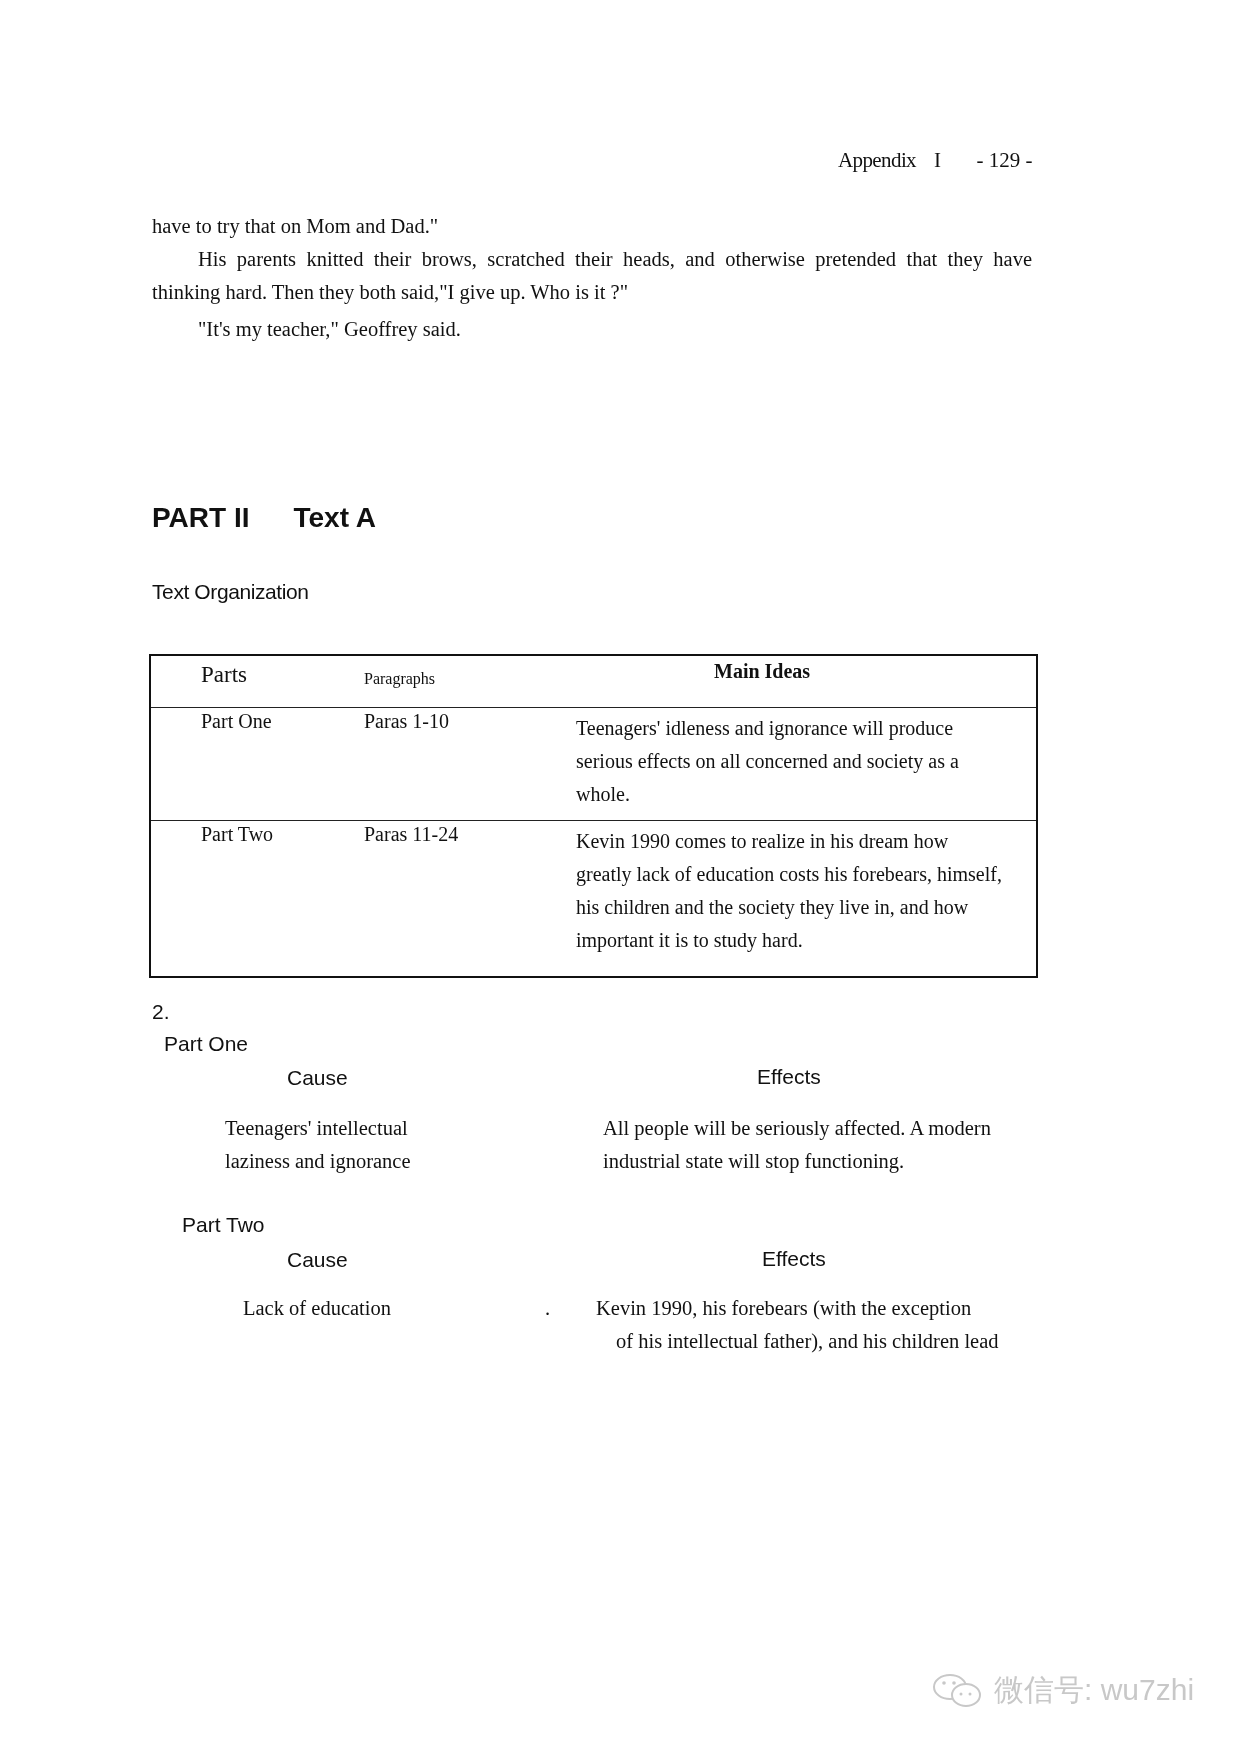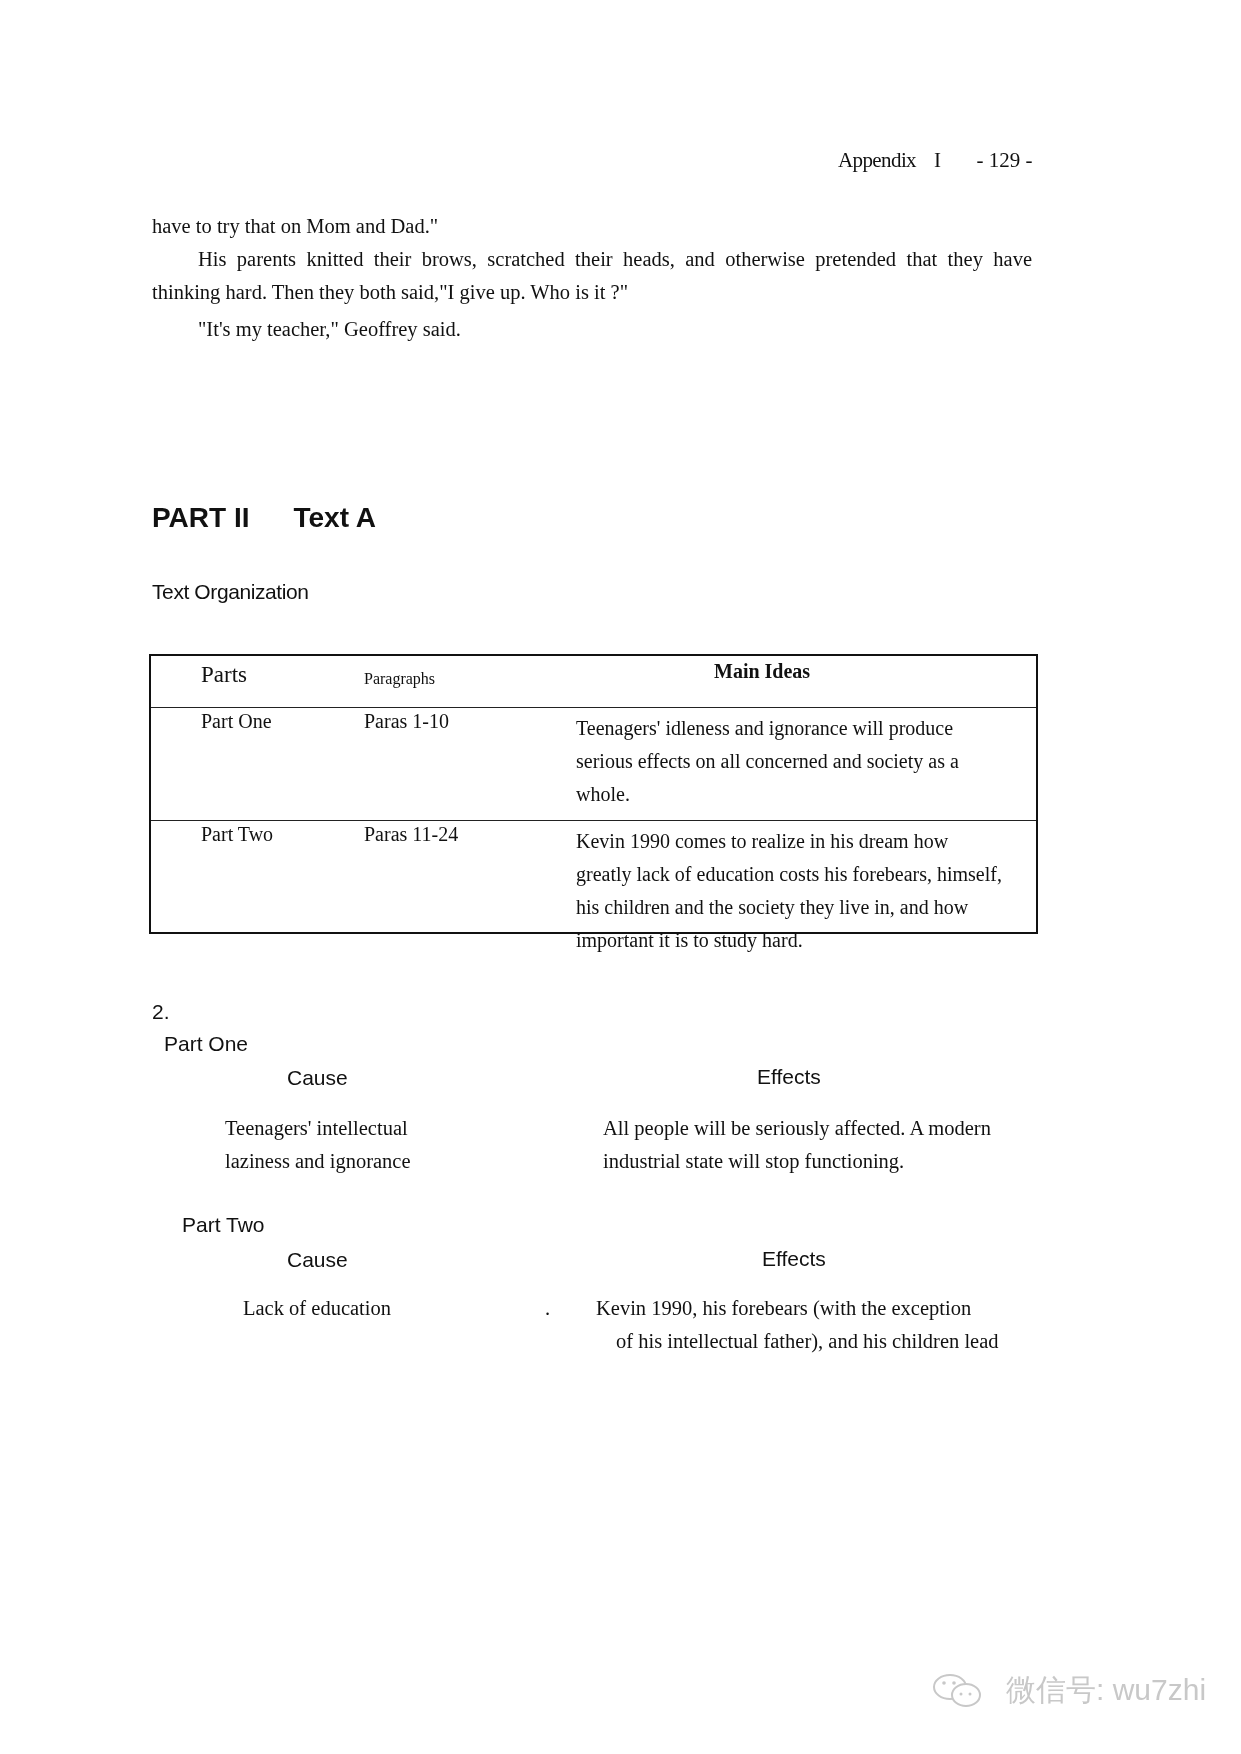--- a/index.html
+++ b/index.html
@@ -18,35 +18,35 @@
 
     .story { position: absolute; left: 152px; top: 210px; width: 880px; font-size: 20.5px; line-height: 33px; }
     .story p { margin: 0; text-align: justify; text-align-last: left; }
     .story p.indent { text-indent: 46px; }
     .story p.gap { margin-top: 4px; }
 
     .part-heading { top: 502px; left: 152px; font-size: 28px; font-weight: bold; }
     .part-heading .t2 { margin-left: 44px; }
     .subhead { top: 580px; left: 152px; font-size: 21px; letter-spacing: -0.4px; }
 
-    .org-table { position: absolute; left: 149px; top: 654px; width: 889px; height: 280px;
+    .org-table { position: absolute; left: 149px; top: 654px; width: 889px; height: 324px;
       border: 2px solid #111; box-sizing: border-box; }
     .row { position: absolute; left: 0; right: 0; }
     .row.div { border-top: 1px solid #222; }
     .cell { position: absolute; font-size: 20px; white-space: nowrap; }
     .hdr-parts { left: 50px; top: 6px; font-size: 23px; }
     .hdr-paras { left: 213px; top: 14px; font-size: 16px; }
     .hdr-main { left: 563px; top: 4px; font-size: 20px; font-weight: bold; }
     .ideas { left: 425px; top: 4px; width: 430px; white-space: normal; line-height: 33px; }
 
     .s2 { font-size: 21px; }
     .ce-body { font-size: 20.5px; line-height: 33px; }
 
     .watermark { left: 930px; top: 1670px; font-size: 30px; color: #c8c8c8;
-      display: flex; align-items: center; gap: 20px; }
+      display: flex; align-items: center; gap: 8px; }
     .wm-icon { width: 56px; height: 40px; position: relative; }
   </style>
 </head>
 <body>
 
 <div class="abs running-head serif">
   <span>Appendix</span><span class="sp">I</span><span class="pg">- 129 -</span>
 </div>
 
 <div class="story serif">

